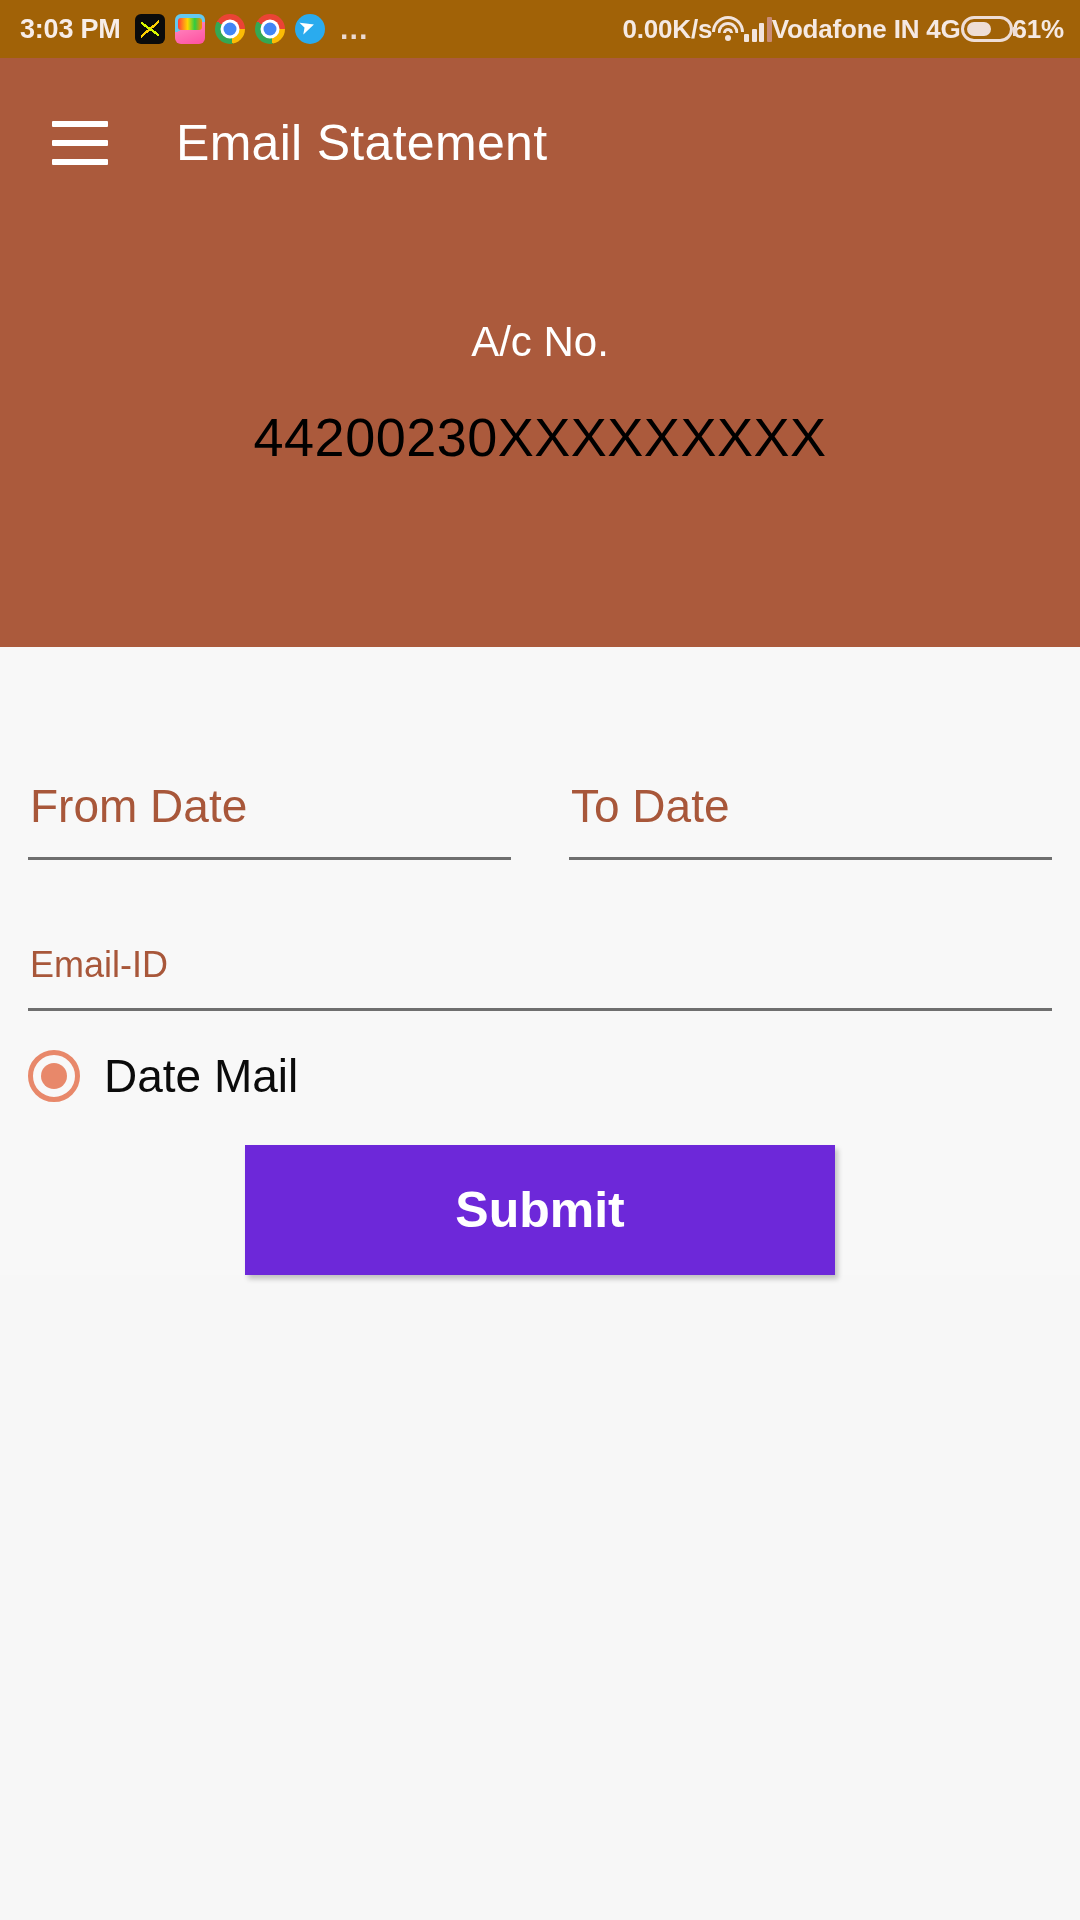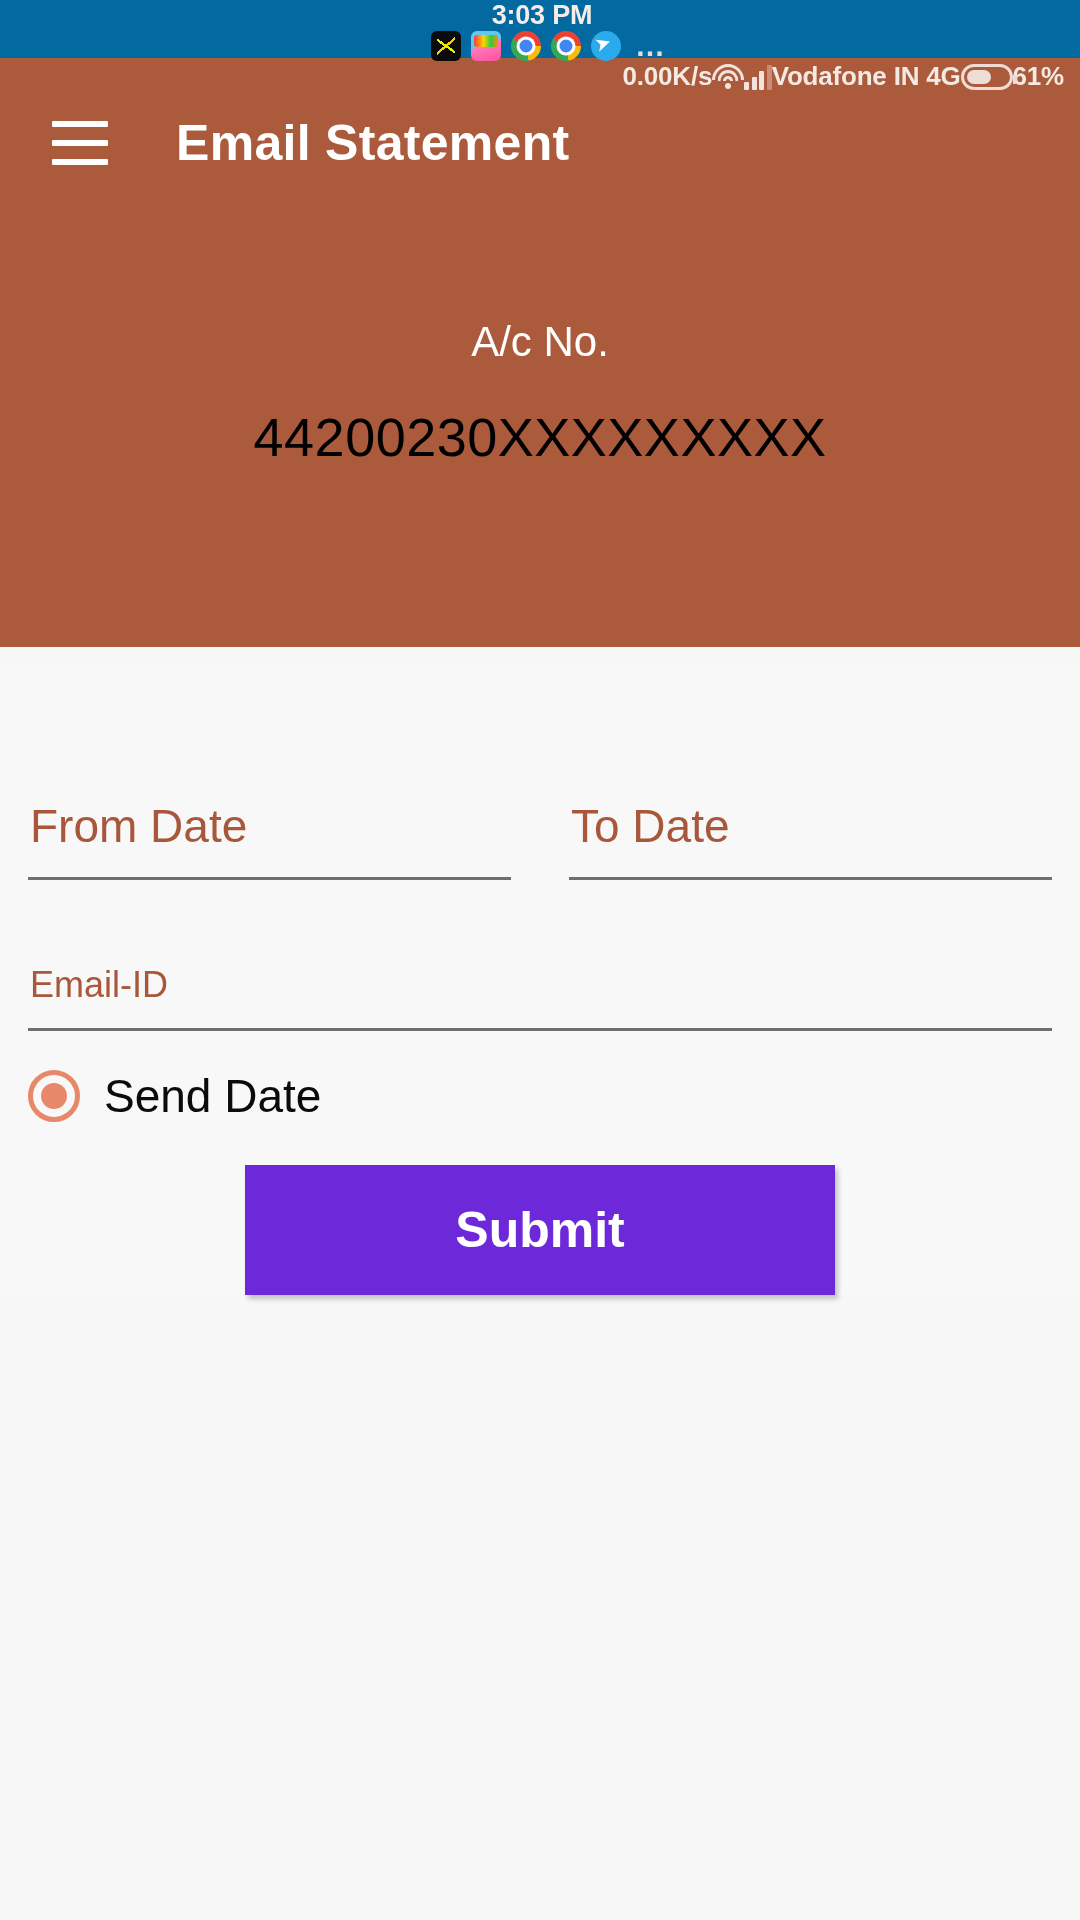--- a/index.html
+++ b/index.html
@@ -6,27 +6,26 @@
   html, body {
     width:1080px; height:1920px;
     background:#F7F7F7;
     font-family:"Liberation Sans", sans-serif;
     overflow:hidden;
   }
 
   
   .status-bar{
     height:58px; width:100%;
-    background:#0369a1;
+    background:#a16207;
     display:flex; align-items:center;
     padding:0 16px 0 20px;
     color:#F3E7E1;
     font-size:27px; font-weight:bold;
     letter-spacing:-0.2px;
-    flex-direction:column;
   }
   .sb-time{ font-size:27px; font-weight:bold; color:#F7EDE8; }
   .sb-icons{ display:flex; align-items:center; gap:10px; margin-left:14px; }
   .app-icon{ width:30px; height:30px; border-radius:6px; display:block; position:relative; overflow:hidden; }
   .ai-dance{ background:#0b0b0b; }
   .ai-dance::before{
     content:""; position:absolute; left:6px; top:4px; width:18px; height:22px;
     background:
       linear-gradient(35deg, transparent 46%, #d8f600 46%, #d8f600 54%, transparent 54%),
       linear-gradient(-40deg, transparent 46%, #ffd000 46%, #ffd000 54%, transparent 54%);
@@ -89,35 +88,35 @@
   .app-bar{
     height:170px; width:100%;
     background:#AB5A3C;
     display:flex; align-items:center;
     padding-left:52px;
   }
   .hamburger{ width:56px; height:44px; display:flex; flex-direction:column; justify-content:space-between; cursor:pointer; }
   .hamburger i{ display:block; height:6px; background:#FFFFFF; border-radius:1px; width:100%; }
   .app-title{
     margin-left:68px; color:#FFFFFF;
-    font-size:50px; font-weight:bold; letter-spacing:0.3px;
+    font-size:50px; font-weight:normal; letter-spacing:0.3px;
   }
 
   
   .acct-header{
     background:#AB5A3C; width:100%; height:419px;
     display:flex; flex-direction:column; align-items:center;
     padding-top:90px;
   }
   .acct-label{ color:#FFFFFF; font-size:42px; font-weight:normal;text-align:center; }
   .acct-number{ color:#000000; font-size:54px; font-weight:normal; margin-top:40px; letter-spacing:0.5px; }
 
   
   .form-area{ width:100%; background:#F8F8F8; padding:0 28px; }
-  .row-dates{ display:flex; gap:58px; padding-top:132px;margin-top:20px; }
+  .row-dates{ display:flex; gap:58px; padding-top:132px; }
   .field{ flex:1; position:relative; }
   .field-input{
     width:100%; border:none; outline:none; background:transparent;
     font-family:"Liberation Sans", sans-serif;
     font-size:46px; color:#A8573A;
     padding:0 0 24px 2px;
     border-bottom:3px solid #6F6F6F;
   }
   .field-input::placeholder{ color:#A8573A; opacity:1; }
 
@@ -209,21 +208,21 @@
     </div>
   </div>
 
   <div class="field field-email">
     <input class="field-input" type="text" placeholder="Email-ID" style="">
   </div>
 
   <div class="radio-row">
     <div class="radio-opt left">
       <span class="radio-circle selected"></span>
-      <span class="radio-label">Send Date</span>
+      <span class="radio-label">Date Mail</span>
     </div>
   </div>
 
   <div class="submit-wrap">
     <button class="submit-btn">Submit</button>
   </div>
 
 </div>
 
 </body></html>

